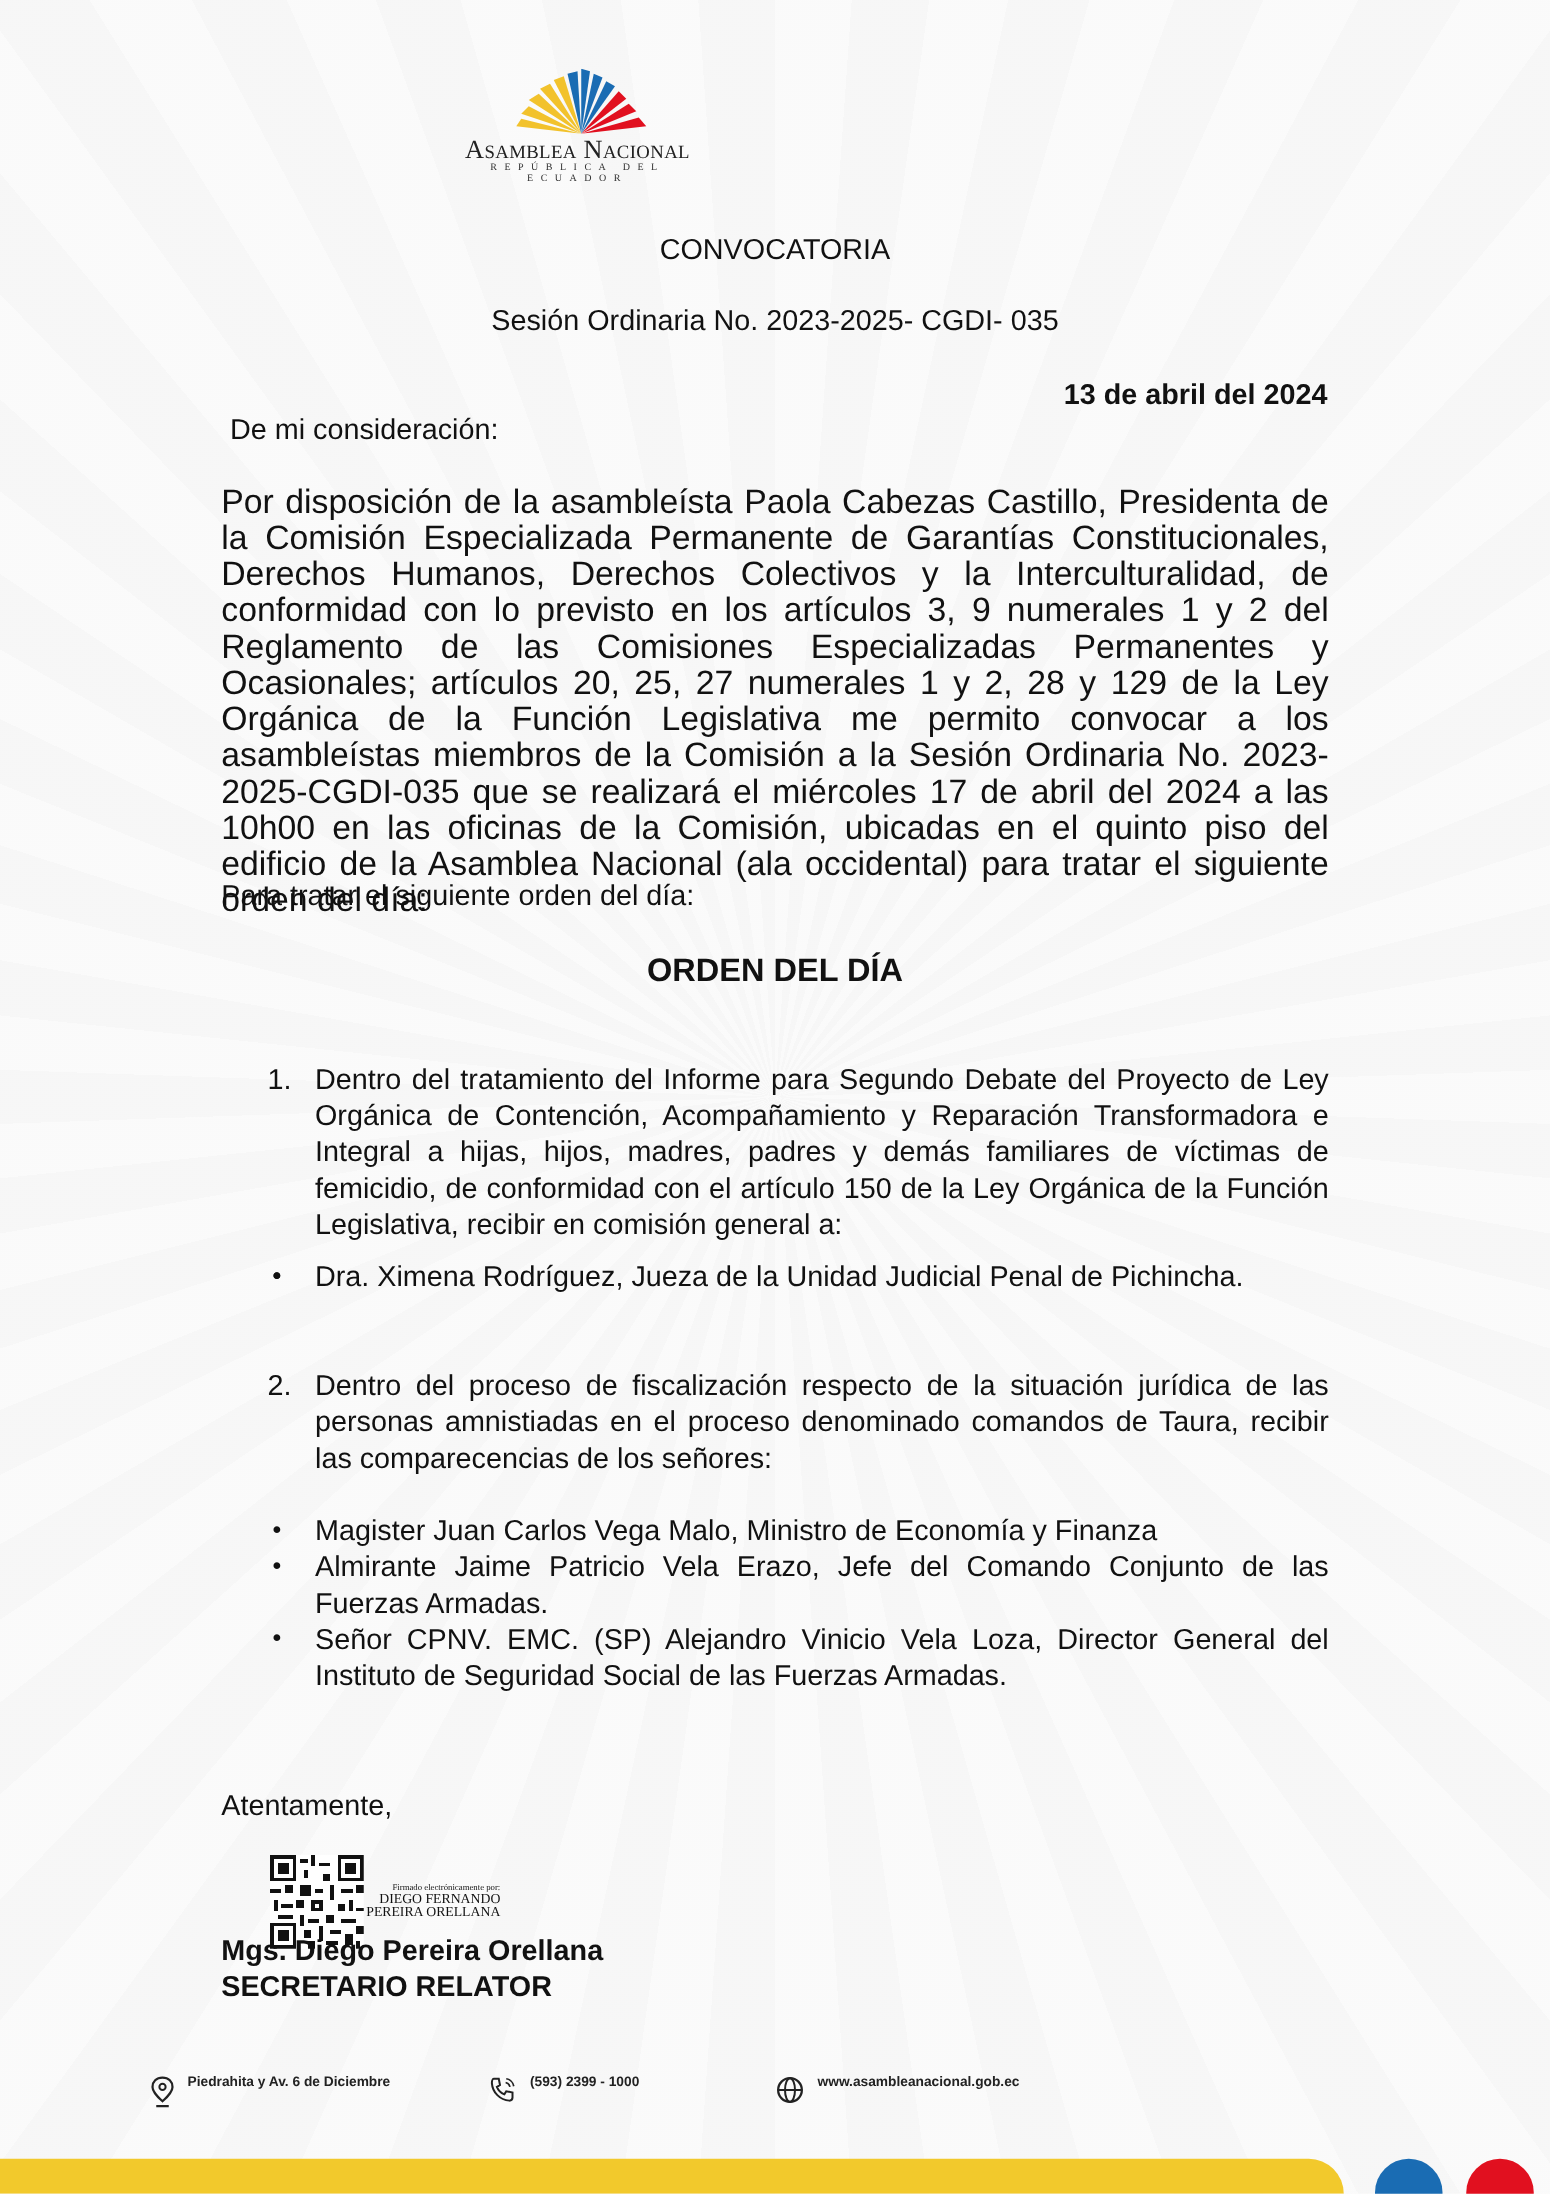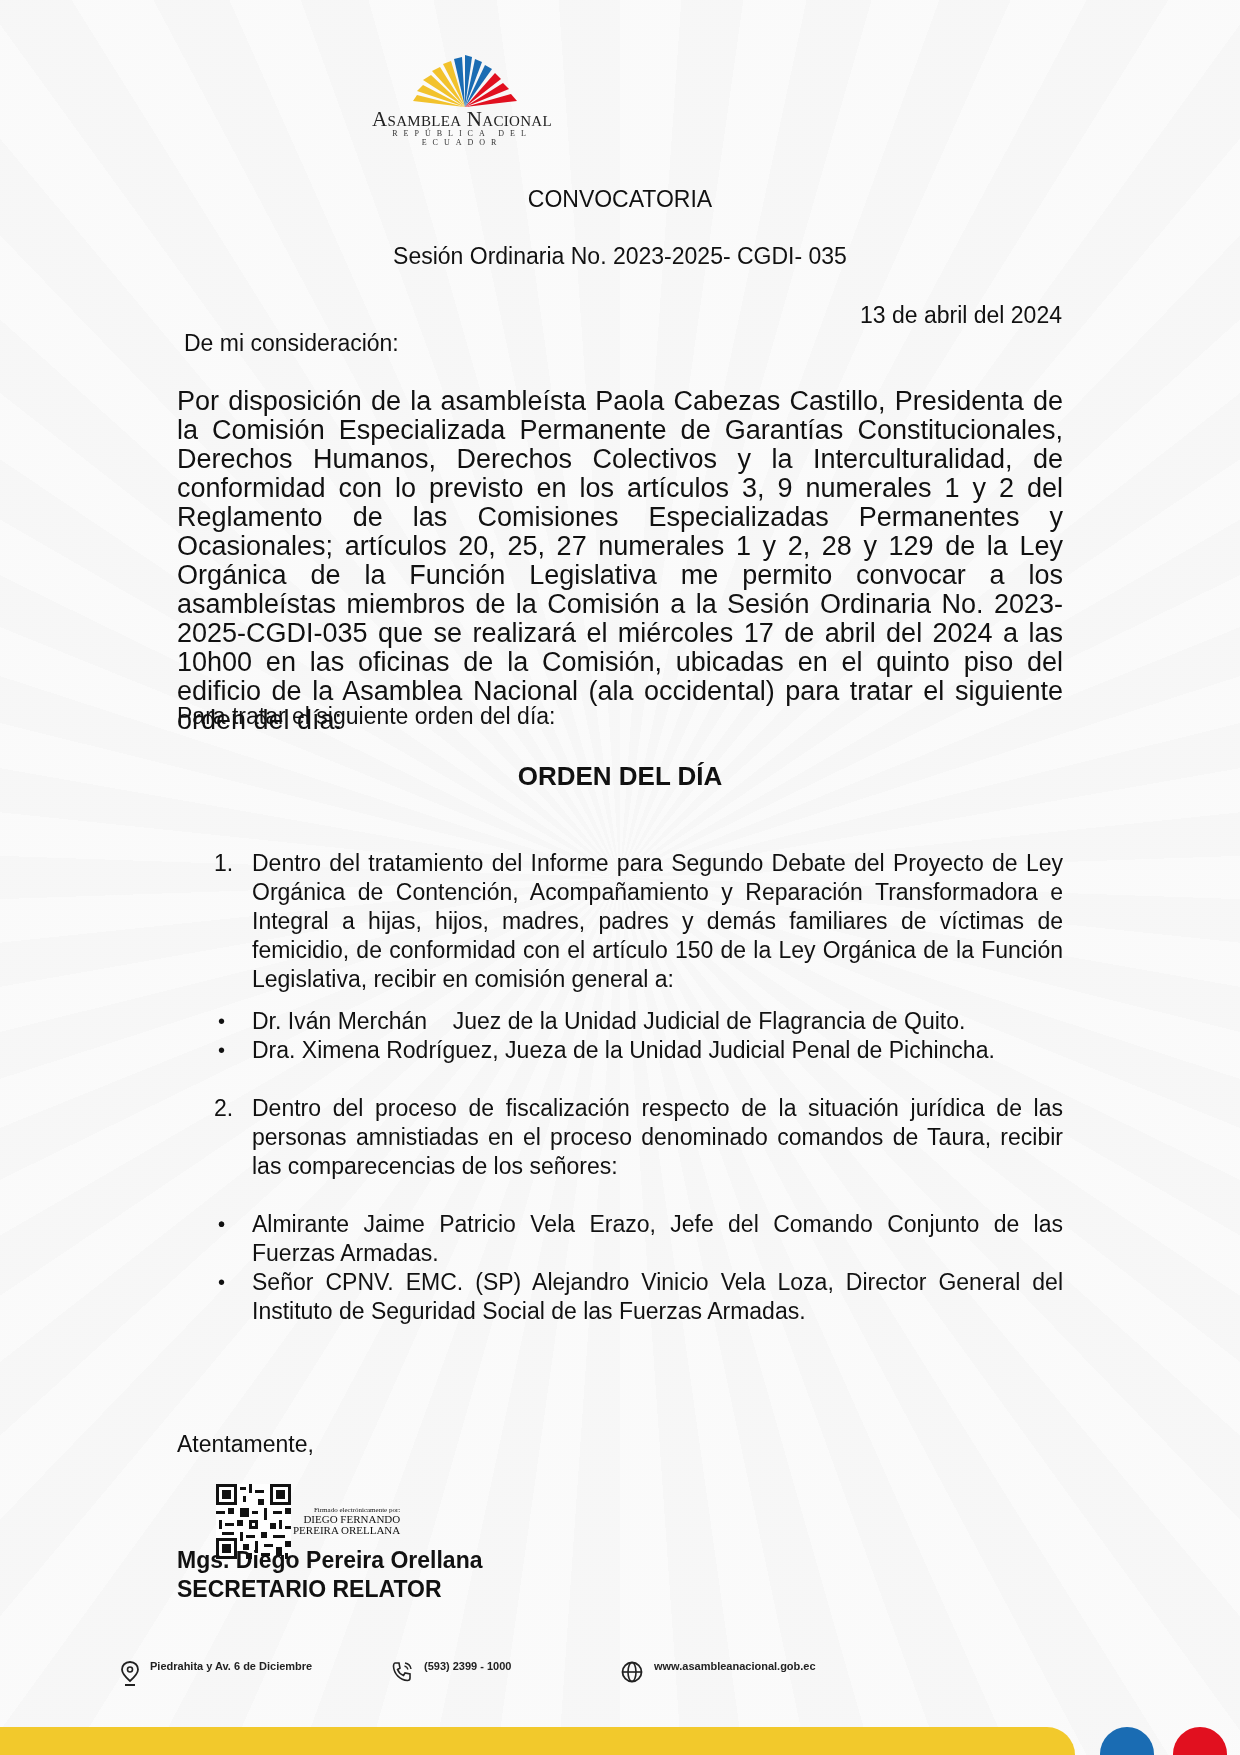--- a/index.html
+++ b/index.html
@@ -38,21 +38,21 @@
   .commission .txt .light { font-weight: normal; }
 
   .title {
     position: absolute; top: 186px; left: 0; width: 1240px; text-align: center;
     font-size: 23px; color: #111;
   }
   .session {
     position: absolute; top: 243px; left: 0; width: 1240px; text-align: center;
     font-size: 23px; color: #111;
   }
-  .date { position: absolute; top: 302px; right: 178px; font-size: 23px; }
+  .date { position: absolute; top: 302px; right: 178px; font-size: 23px; font-weight: bold; }
   .greeting { position: absolute; top: 330px; left: 184px; font-size: 23px; }
 
   .body-text {
     position: absolute; top: 387px; left: 177px; width: 886px;
     font-size: 27px; line-height: 29px; text-align: justify;
   }
   .para2 { position: absolute; top: 703px; left: 177px; font-size: 23px; }
   .orden {
     position: absolute; top: 761px; left: 0; width: 1240px; text-align: center;
     font-size: 26px; font-weight: bold;
@@ -117,30 +117,30 @@
 
 <div class="body-text">Por disposición de la asambleísta Paola Cabezas Castillo, Presidenta de la Comisión Especializada Permanente de Garantías Constitucionales, Derechos Humanos, Derechos Colectivos y la Interculturalidad, de conformidad con lo previsto en los artículos 3, 9 numerales 1 y 2 del Reglamento de las Comisiones Especializadas Permanentes y Ocasionales; artículos 20, 25, 27 numerales 1 y 2, 28 y  129 de la Ley Orgánica de la Función Legislativa me permito convocar a los asambleístas miembros de la Comisión a la Sesión Ordinaria No. 2023-2025-CGDI-035 que se realizará el miércoles 17 de abril del 2024 a las 10h00 en las oficinas de la Comisión, ubicadas en el quinto piso del edificio de la Asamblea Nacional (ala occidental) para  tratar el siguiente orden del día:</div>
 <div class="para2">Para  tratar el siguiente orden del día:</div>
 <div class="orden">ORDEN DEL DÍA</div>
 
 <div class="item" style="top:849px;">
   <span class="num">1.</span>
   <div class="txt">Dentro del tratamiento del Informe para Segundo Debate del Proyecto de Ley Orgánica de Contención, Acompañamiento y Reparación Transformadora e Integral a hijas, hijos, madres, padres y demás familiares de víctimas de femicidio, de conformidad con el artículo 150 de la Ley Orgánica de la Función Legislativa,  recibir en comisión general a:</div>
 </div>
 <ul class="bullets" style="top:1007px;">
-  <li><span class="b">•</span><span style="white-space:pre;">Dr. Iván Merchán    Juez de la Unidad Judicial de Flagrancia de Quito.</span></li>
+  <li><span class="b">•</span></li>
   <li><span class="b">•</span><span>Dra. Ximena Rodríguez, Jueza de la Unidad Judicial Penal de Pichincha.</span></li>
 </ul>
 
 <div class="item" style="top:1094px;">
   <span class="num">2.</span>
   <div class="txt">Dentro del proceso de fiscalización respecto de la situación jurídica de las personas amnistiadas en el proceso denominado comandos de Taura, recibir las comparecencias de los señores:</div>
 </div>
 <ul class="bullets" style="top:1210px;">
-  <li><span class="b">•</span></li>
+  <li><span class="b">•</span><span>Magister Juan Carlos Vega Malo, Ministro de Economía y Finanza</span></li>
   <li><span class="b">•</span><span>Almirante Jaime Patricio Vela Erazo, Jefe del Comando Conjunto de las Fuerzas Armadas.</span></li>
   <li><span class="b">•</span><span>Señor CPNV. EMC. (SP) Alejandro Vinicio Vela Loza, Director General del Instituto de Seguridad Social de las Fuerzas Armadas.</span></li>
 </ul>
 
 <div class="closing">Atentamente,</div>
 
 <div class="signature">
   <svg class="qr" viewBox="0 0 25 25" shape-rendering="crispEdges">
     <rect width="25" height="25" fill="#fff"></rect>
     <g fill="#111">

